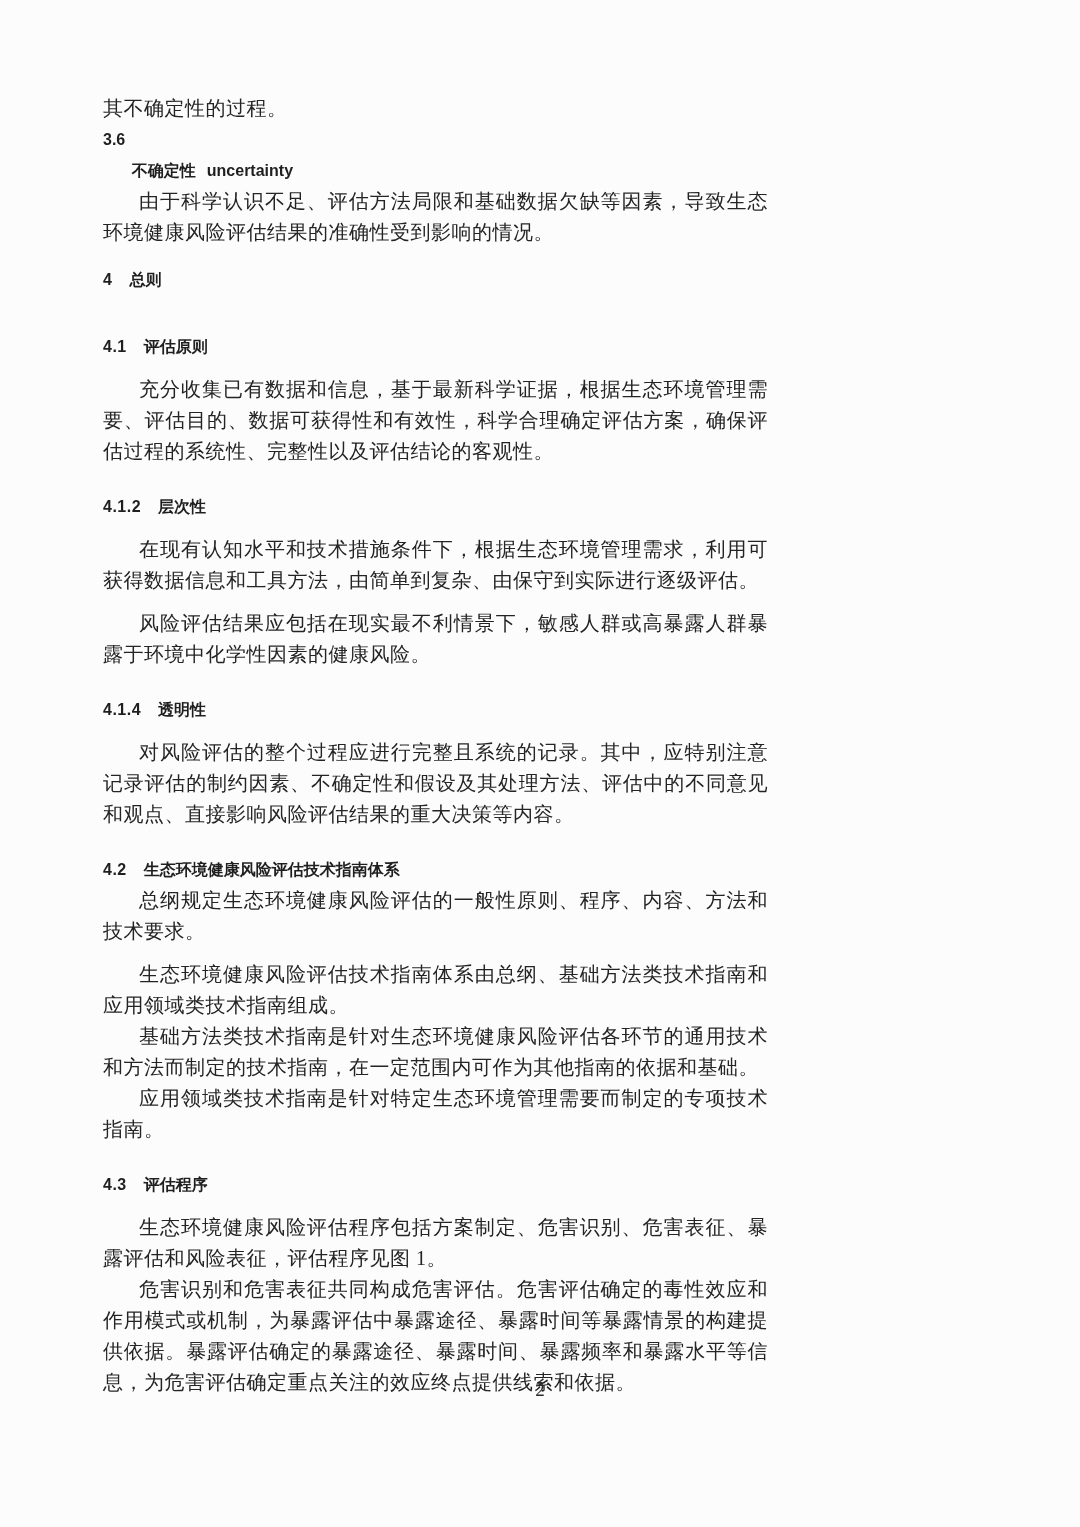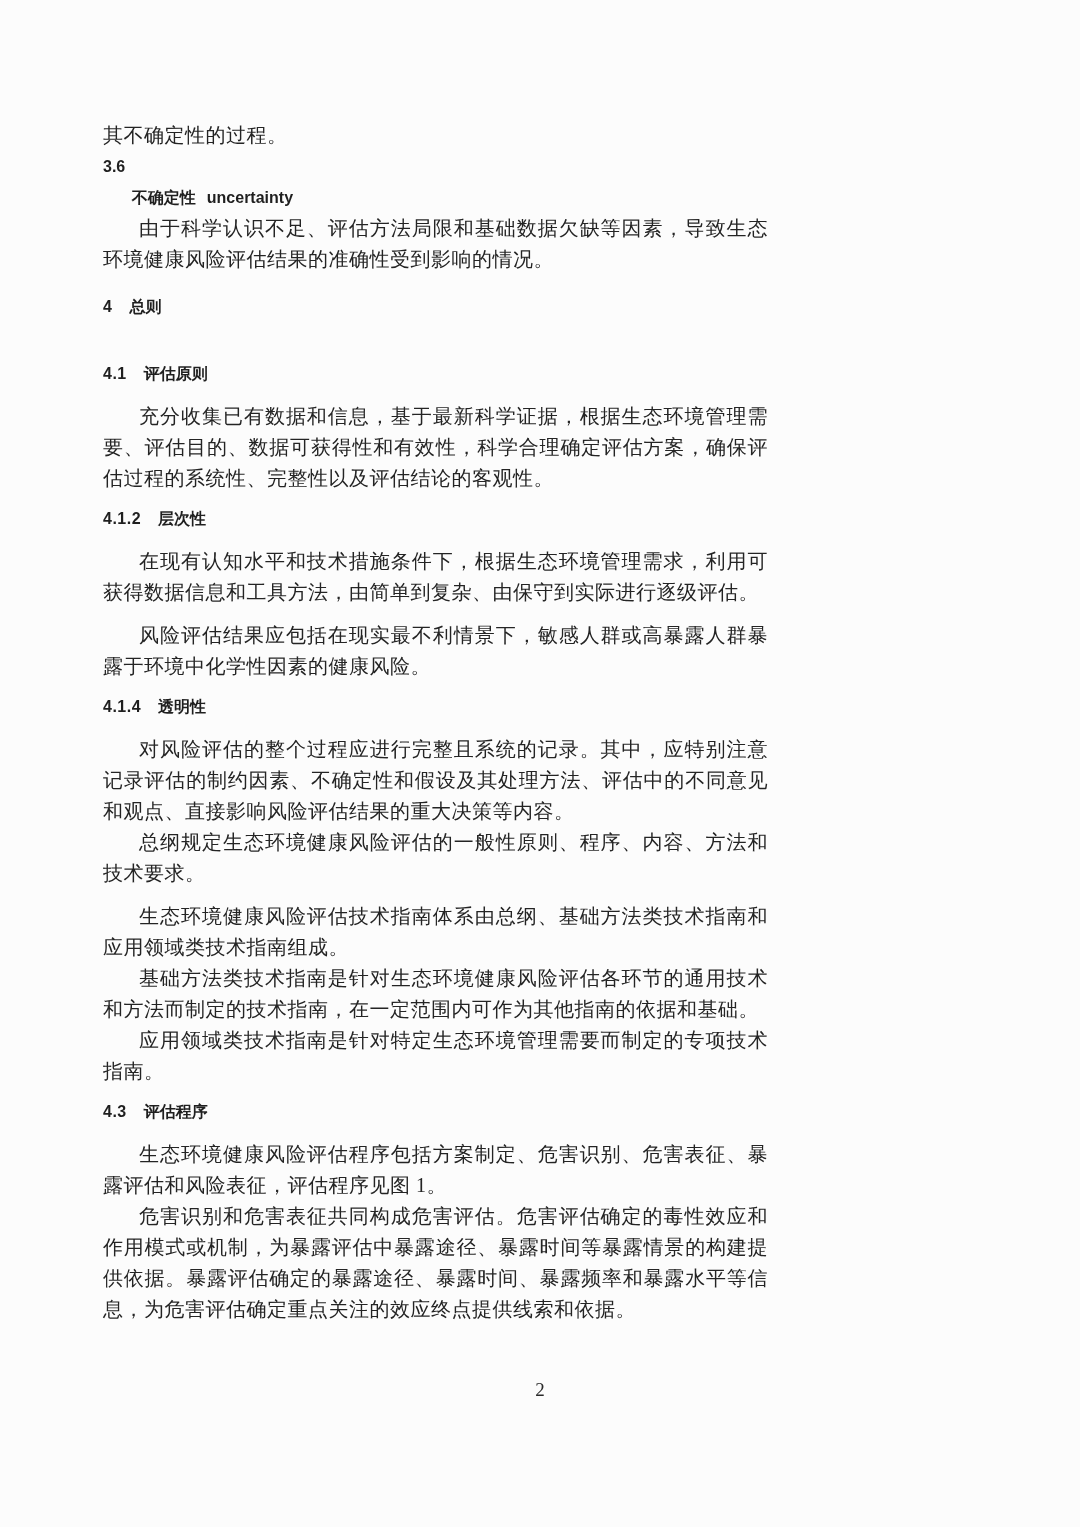--- a/index.html
+++ b/index.html
@@ -10,40 +10,40 @@
     background: #fcfcfc;
     color: #242424;
     font-family: "Liberation Serif", "DejaVu Serif", serif;
     position: relative;
     overflow: hidden;
   }
   .page {
     position: absolute;
     top: 0; left: 0;
     width: 868px; height: 1527px;
-    padding: 120px 100px 0 103px;
+    padding: 93px 100px 0 103px;
   }
   .para {
     font-size: 20px;
     line-height: 31px;
     text-align: justify;
     letter-spacing: 0.5px;
   }
   .indent { text-indent: 1.8em; }
   .heading {
     font-family: "Liberation Sans", "DejaVu Sans", sans-serif;
     font-weight: bold;
     font-size: 16px;
     line-height: 31px;
     color: #1f1f1f;
   }
   .heading .num { display: inline-block; margin-right: 17px; letter-spacing: 0.5px; }
   .term-line { padding-left: 1.8em; }
   .term-line .en { margin-left: 11px; }
-  .mt9  { margin-top: 9px; }
+  .mt9  { margin-top: 24px; }
   .mt12 { margin-top: 12px; }
   .mt14 { margin-top: 12px; }
   .mt16 { margin-top: 16px; }
   .mt24 { margin-top: 24px; }
   .mt38 { margin-top: 36px; }
   .footer {
     position: absolute;
     top: 1376px;
     left: 0;
     width: 1080px;
@@ -88,20 +88,23 @@
 
 
   <p class="para indent mt12">风险评估结果应包括在现实最不利情景下，敏感人群或高暴露人群暴露于环境中化学性因素的健康风险。</p>
 
   <h3 class="heading mt9">
     <span class="num">4.1.4</span><span>透明性</span>
   </h3>
 
   <p class="para indent mt12">对风险评估的整个过程应进行完整且系统的记录。其中，应特别注意记录评估的制约因素、不确定性和假设及其处理方法、评估中的不同意见和观点、直接影响风险评估结果的重大决策等内容。</p>
 
+  <h2 class="heading mt9">
+    <span class="num">4.2</span><span>生态环境健康风险评估技术指南体系</span>
+  </h2>
 
   <p class="para indent">总纲规定生态环境健康风险评估的一般性原则、程序、内容、方法和技术要求。</p>
   <p class="para indent mt12">生态环境健康风险评估技术指南体系由总纲、基础方法类技术指南和应用领域类技术指南组成。</p>
   <p class="para indent">基础方法类技术指南是针对生态环境健康风险评估各环节的通用技术和方法而制定的技术指南，在一定范围内可作为其他指南的依据和基础。</p>
   <p class="para indent">应用领域类技术指南是针对特定生态环境管理需要而制定的专项技术指南。</p>
 
   <h2 class="heading mt9">
     <span class="num">4.3</span><span>评估程序</span>
   </h2>
 

